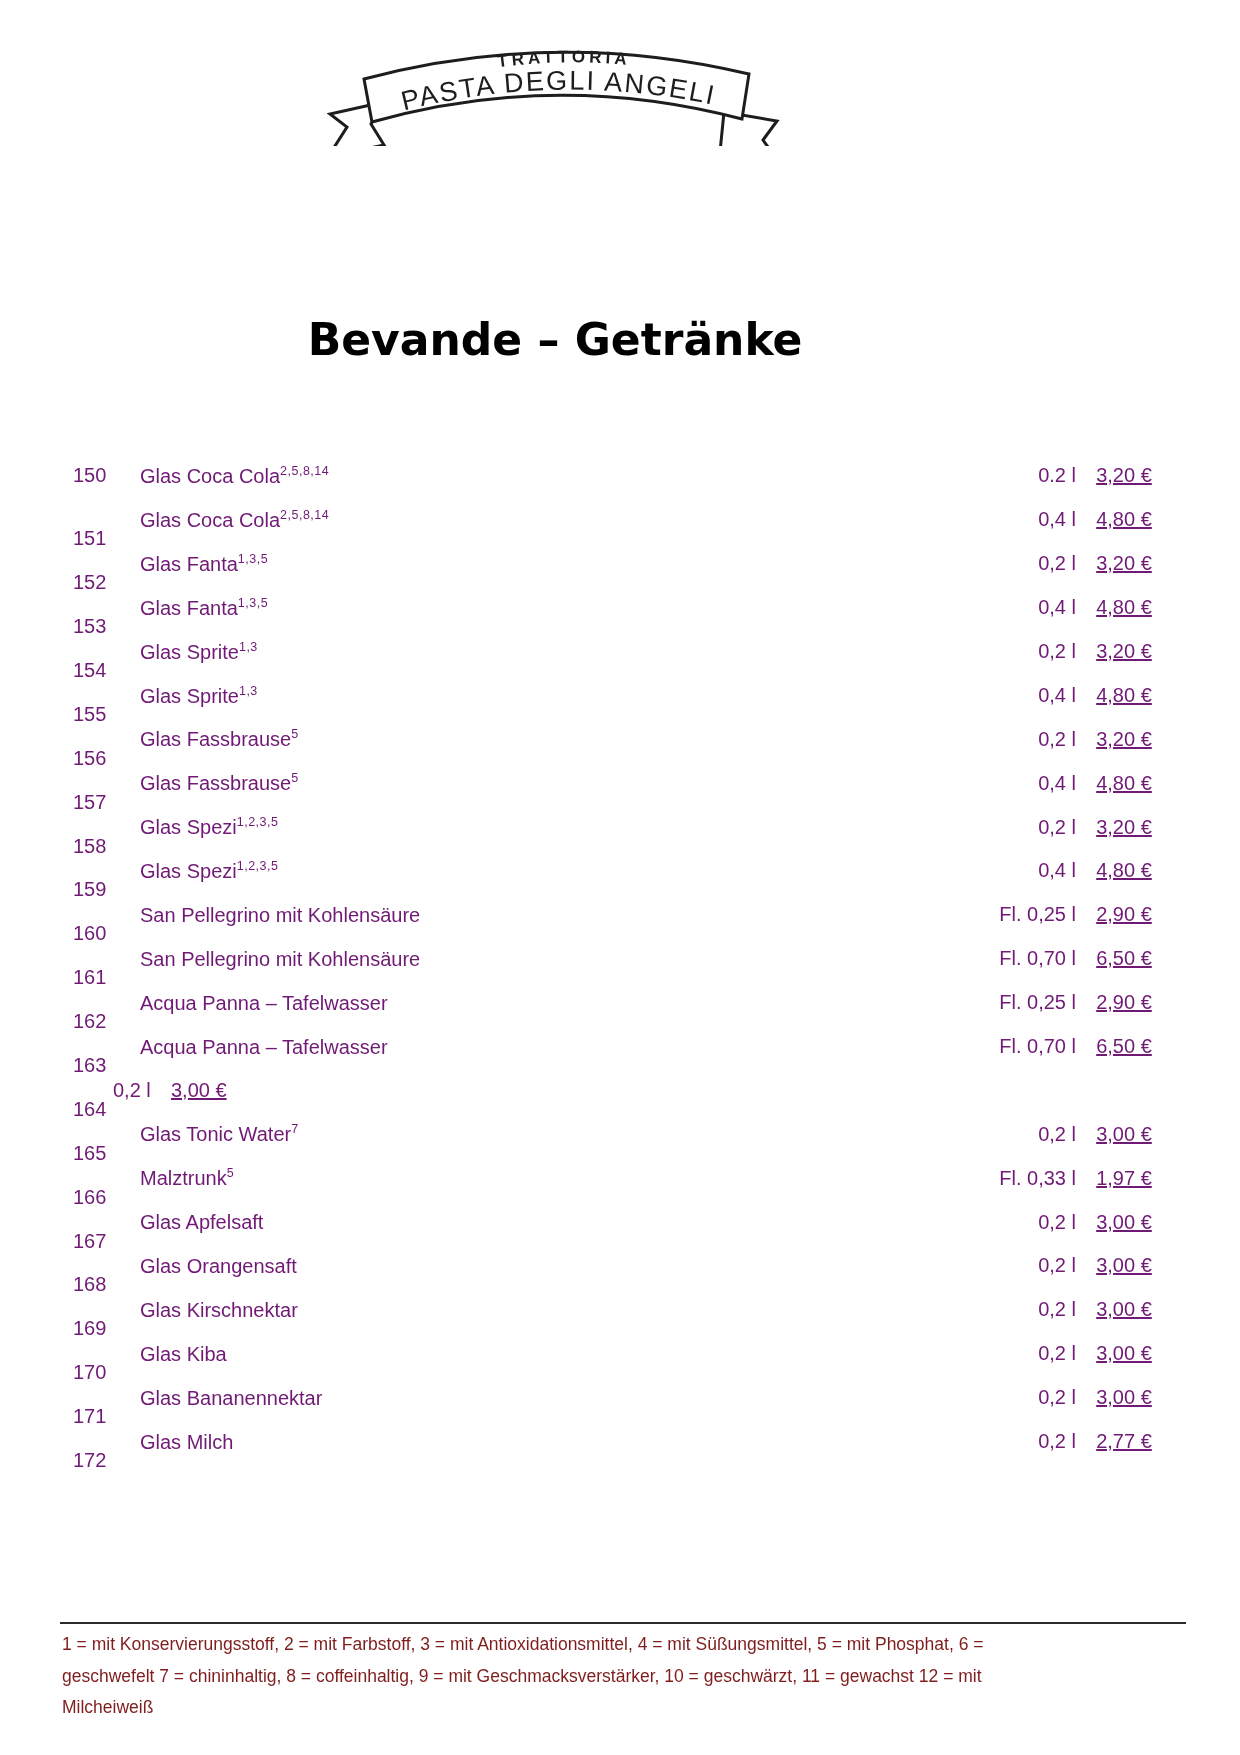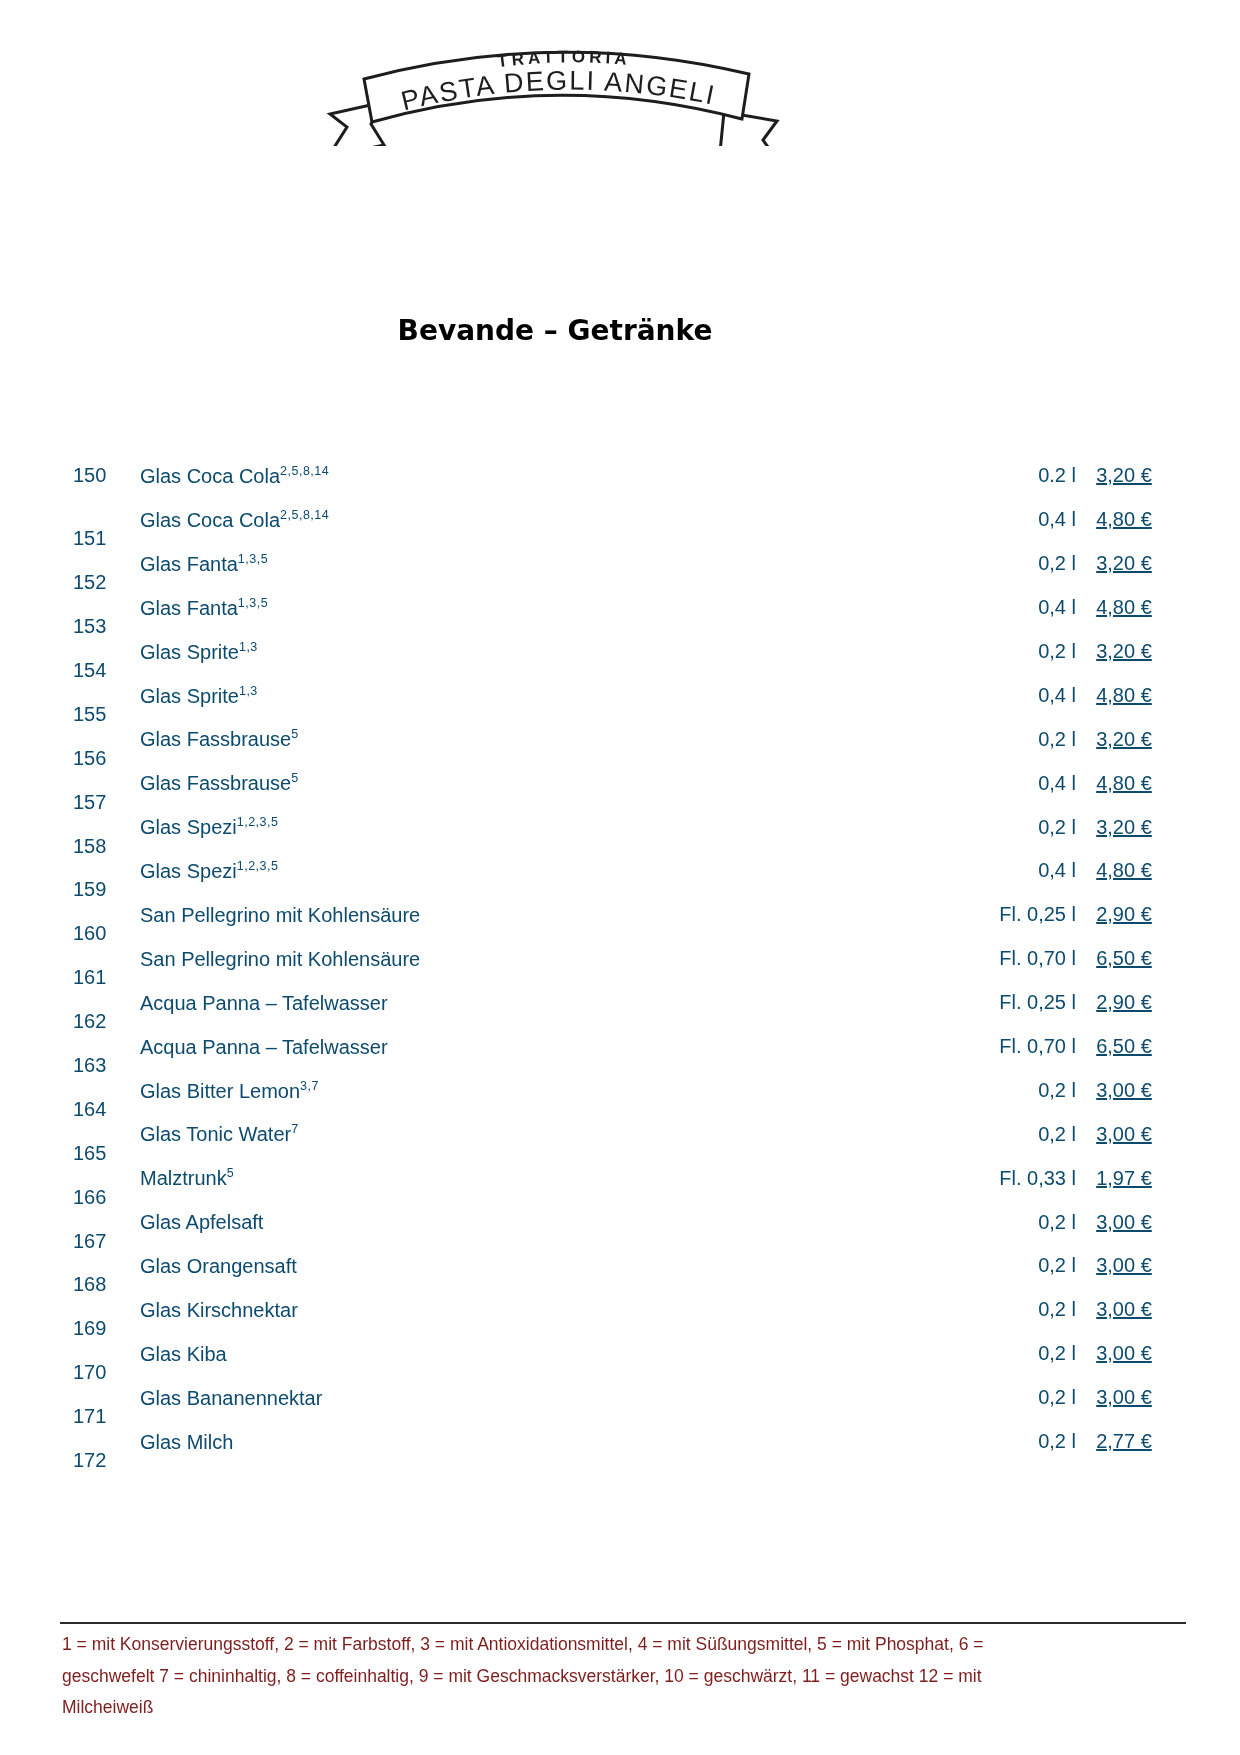--- a/index.html
+++ b/index.html
@@ -48,38 +48,38 @@
   
   .page-title {
     position: absolute;
     top: 314px;
     left: 0;
     width: 1110px;
     margin: 0;
     text-align: center;
     font-family: "DejaVu Sans", sans-serif;
     font-weight: 700;
-    font-size: 28px;
+    font-size: 44px;
     color: #000000;
     letter-spacing: 0px;
   }
 
   
   .menu-list {
     position: absolute;
     top: 454px;
     left: 0;
     right: 0;
   }
   .row {
     display: flex;
     align-items: center;
     height: 43.9px;
     font-size: 20px;
-    color: #0c4a6e;
+    color: #701a75;
   }
   .num {
     width: 40px;
     margin-left: 73px;
     flex: 0 0 auto;
   }
   
   .row + .row .num { transform: translateY(19px); }
   .name {
     margin-left: 27px;
@@ -241,21 +241,20 @@
 
   <div class="row">
     <span class="num">163</span>
     <span class="name"><span class="nm">Acqua Panna – Tafelwasser</span><sup class="sup"></sup></span>
     <span class="size">Fl. 0,70 l</span>
     <span class="price">6,50 €</span>
   </div>
 
   <div class="row">
     <span class="num">164</span>
-    <span class="name"><span class="nm">Glas Bitter Lemon</span><sup class="sup">3,7</sup></span>
     <span class="size">0,2 l</span>
     <span class="price">3,00 €</span>
   </div>
 
   <div class="row">
     <span class="num">165</span>
     <span class="name"><span class="nm">Glas Tonic Water</span><sup class="sup">7</sup></span>
     <span class="size">0,2 l</span>
     <span class="price">3,00 €</span>
   </div>

